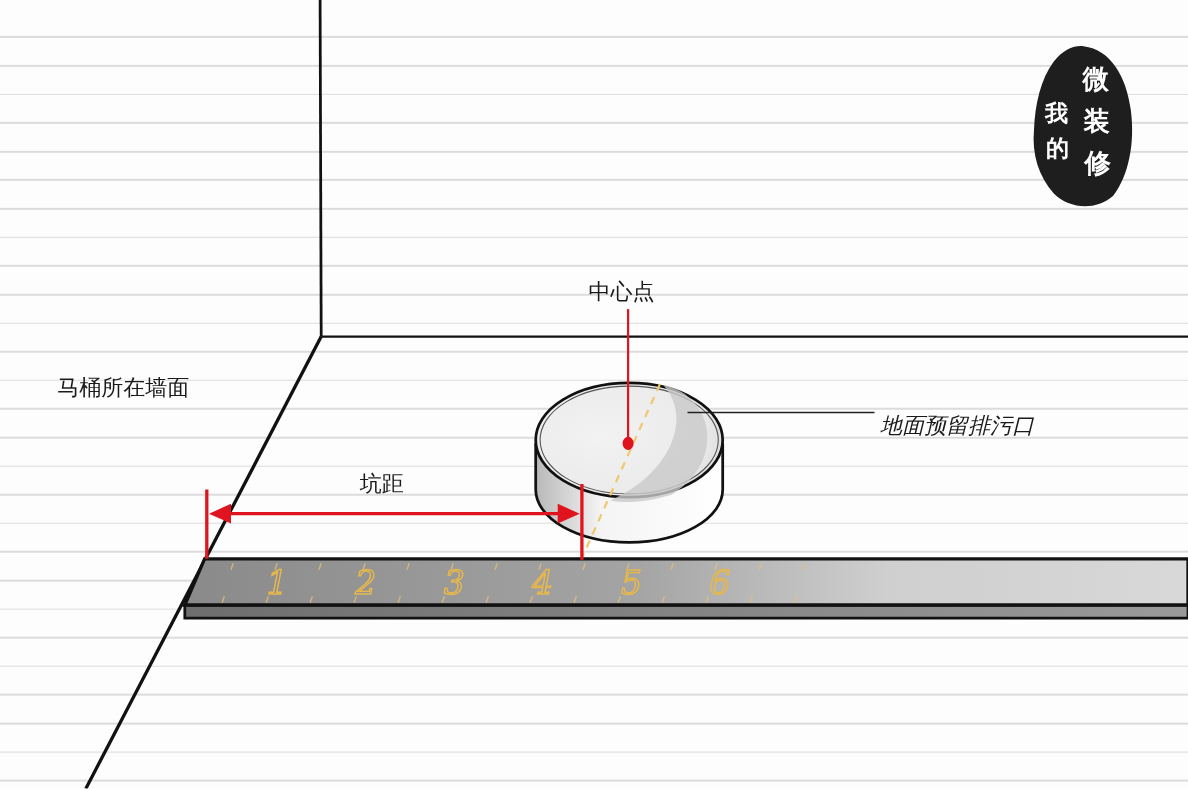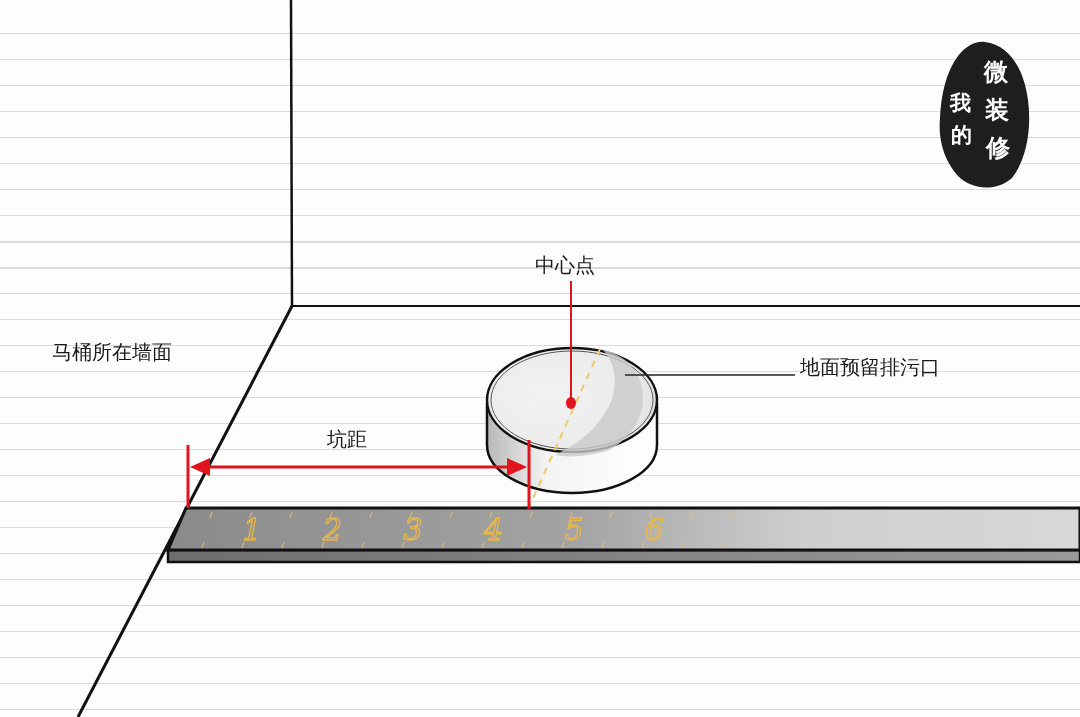--- a/index.html
+++ b/index.html
@@ -120,15 +120,15 @@
   <div class="seal">
     <span class="seal-char" style="left:46px; top:18px;">微</span>
     <span class="seal-char" style="left:47px; top:56px;">装</span>
     <span class="seal-char" style="left:48px; top:94px;">修</span>
     <span class="seal-char" style="left:12px; top:50px; font-size:21px;">我</span>
     <span class="seal-char" style="left:13px; top:82px; font-size:21px;">的</span>
   </div>
 
   <span class="label" style="left:52px; top:342px;">马桶所在墙面</span>
   <span class="label" style="left:535px; top:255px;">中心点</span>
-  <span class="label" style="left:800px; top:357px;">地面预留排污口</span>
+  <span class="label" style="left:800px; top:377px;font-style:italic;">地面预留排污口</span>
   <span class="label" style="left:327px; top:429px;text-align:right;">坑距</span>
 </div>
 
 </body></html>

